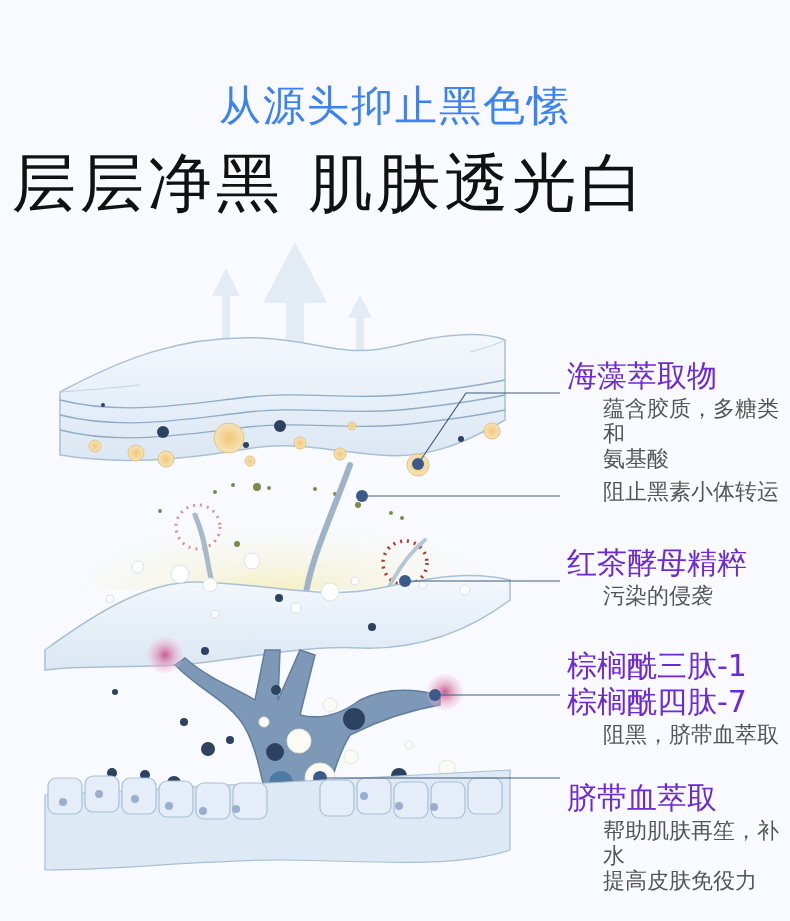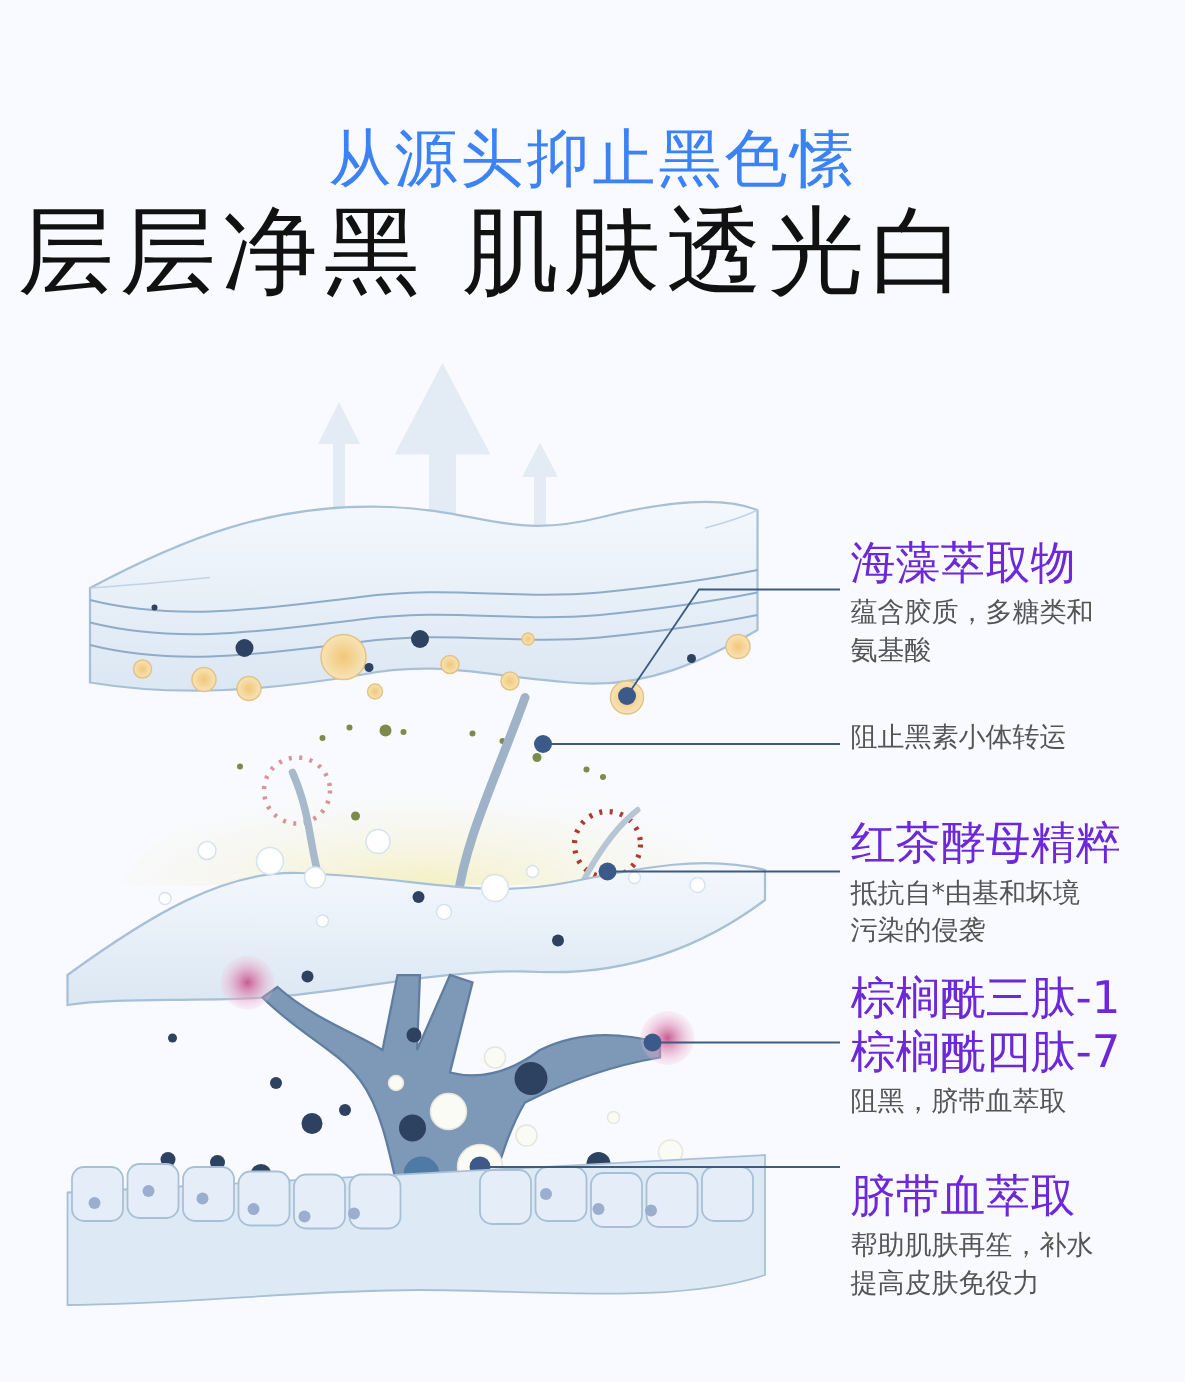--- a/index.html
+++ b/index.html
@@ -7,27 +7,27 @@
     width: 790px; height: 921px; overflow: hidden;
     background: #f8faff;
     font-family: "DejaVu Sans", "Liberation Sans", sans-serif;
     position: relative;
   }
   .subtitle {
     position: absolute; top: 78px; left: 0; width: 790px;
     text-align: center; font-size: 42px; color: #3b82f6; letter-spacing: 2px;
   }
   .title {
-    position: absolute; top: 124px; left: 0; width: 660px;
+    position: absolute; top: 140px; left: 0; width: 660px;
     text-align: center; font-size: 64px; color: #111; letter-spacing: 4px;
   }
   .illus { position: absolute; left: 0; top: 230px; }
   .label { position: absolute; left: 567px; }
   .label .head { font-size: 30px; color: #6d28d9; line-height: 36px; white-space: nowrap; }
-  .label .desc { font-size: 18px; color: #555; line-height: 25px; margin-top: 2px; }
+  .label .desc { font-size: 22px; color: #555; line-height: 25px; margin-top: 2px; margin-left: 36px; }
 </style>
 </head>
 <body>
 
 <div class="subtitle">从源头抑止黑色愫</div>
 <div class="title">层层净黑 肌肤透光白</div>
 
 <svg class="illus" width="790" height="691" viewBox="0 230 790 691">
   <defs>
     <radialGradient id="glow" cx="50%" cy="100%" r="70%">
@@ -200,21 +200,20 @@
 
 <div class="label" style="top:477px">
   <div class="desc">
     <div>阻止黑素小体转运</div>
   </div>
 </div>
 
 <div class="label" style="top:545px">
   <div class="head">红茶酵母精粹</div>
   <div class="desc">
-    <div>抵抗自*由基和坏境</div>
     <div>污染的侵袭</div>
   </div>
 </div>
 
 <div class="label" style="top:648px">
   <div class="head">棕榈酰三肽-1</div>
   <div class="head">棕榈酰四肽-7</div>
   <div class="desc">
     <div>阻黑，脐带血萃取</div>
   </div>

